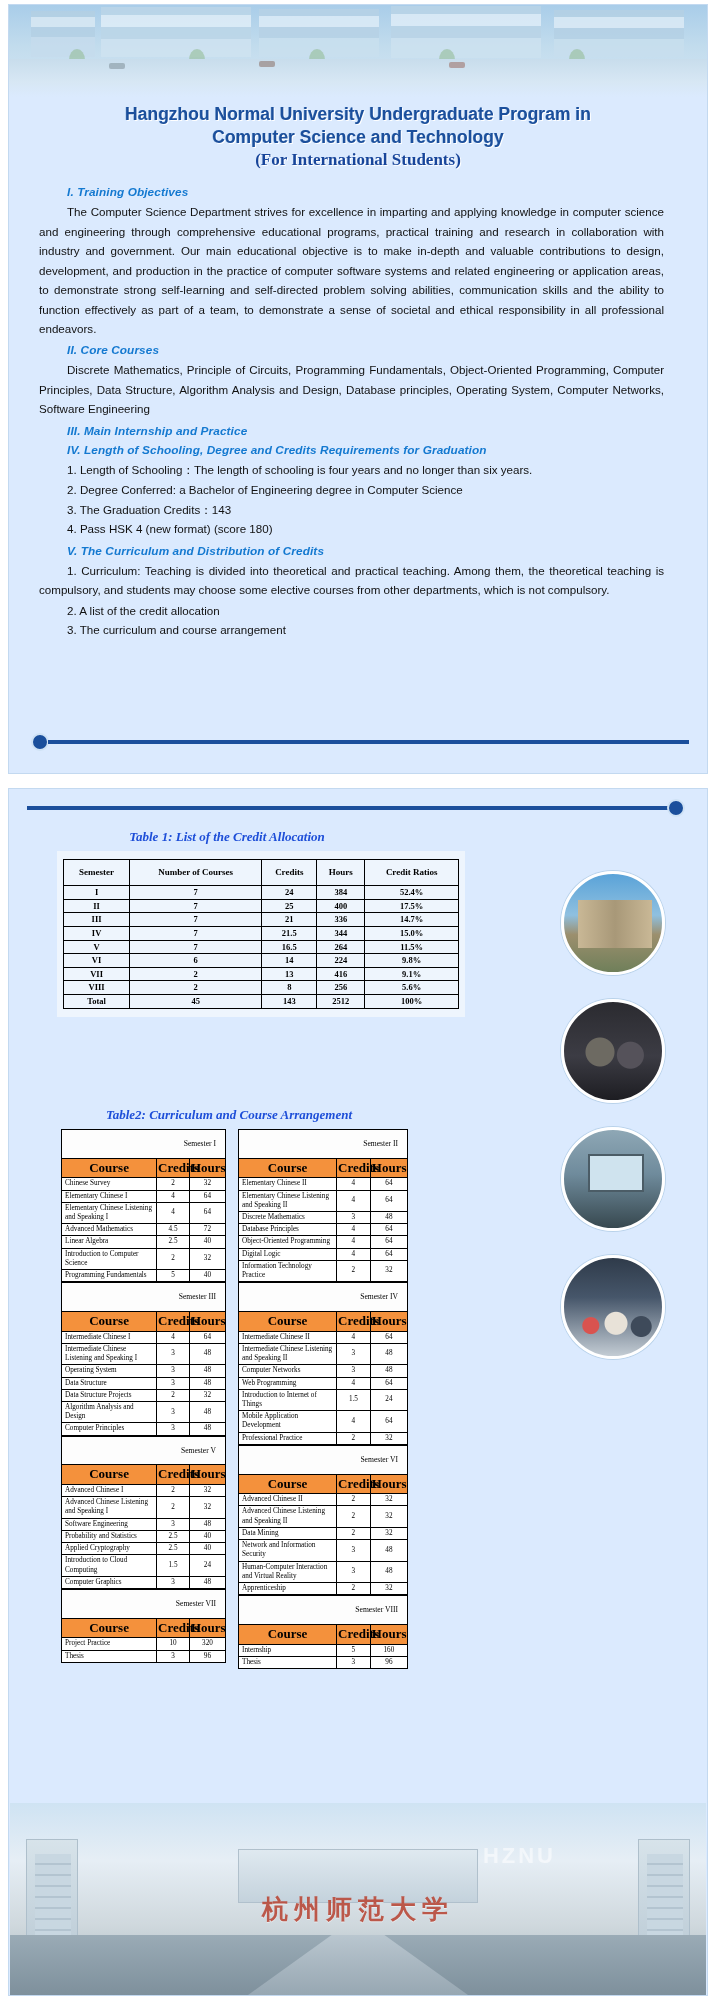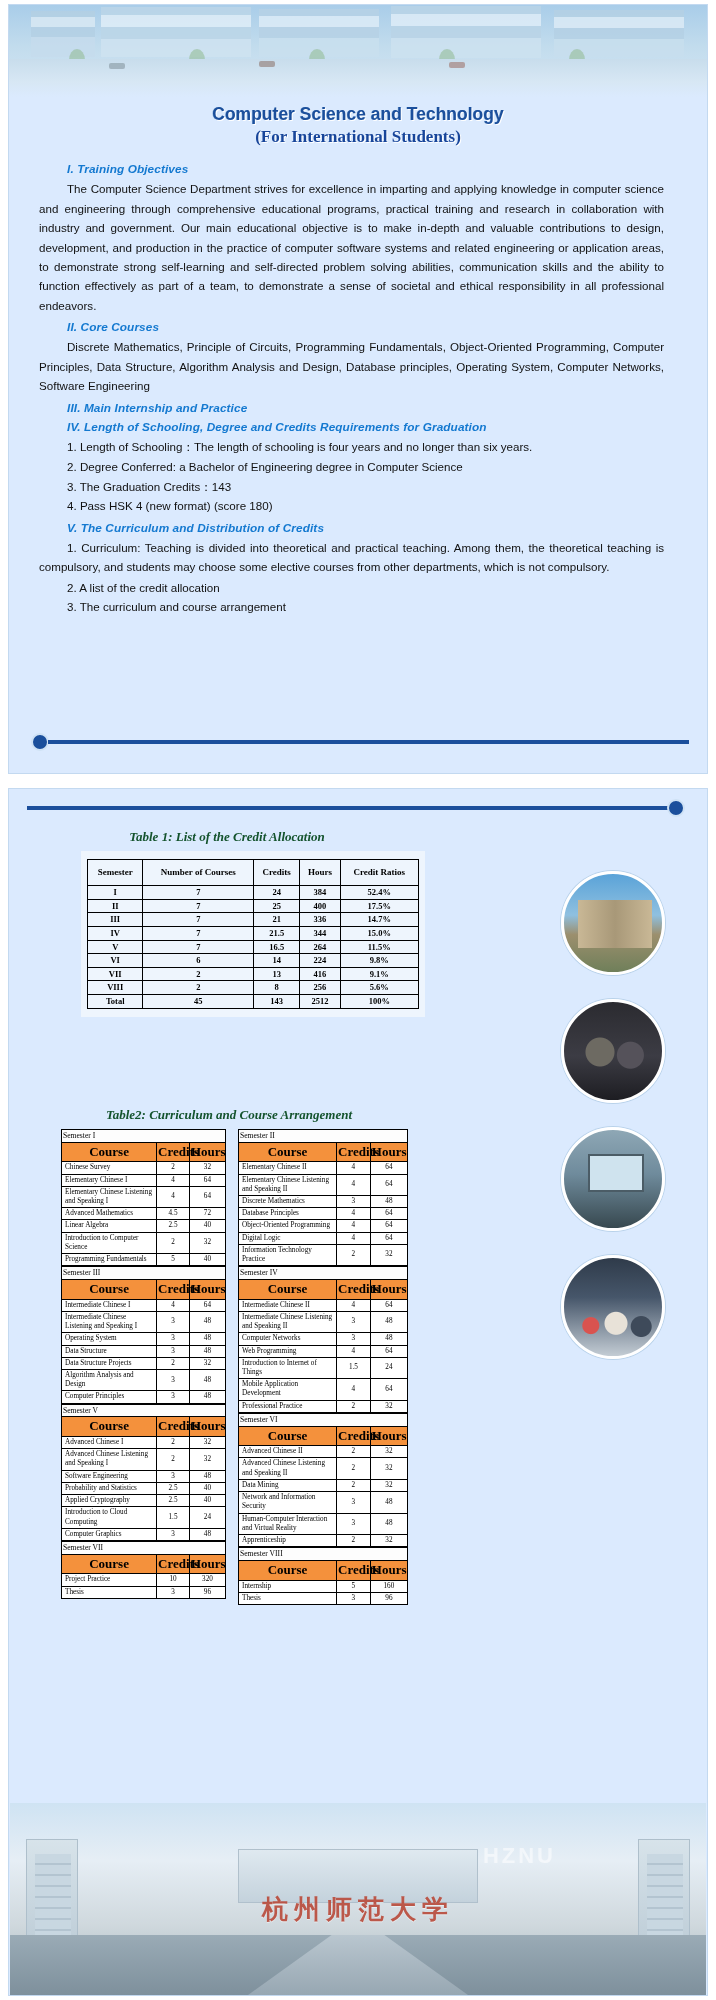--- a/index.html
+++ b/index.html
@@ -85,28 +85,27 @@
   .divider-row2 .dot {
     position:absolute; right:0; top:0; width:18px; height:18px; border-radius:50%;
     background:#1b4f9c; border:2px solid #cfe2f5;
   }
   .divider-row2 .bar {
     position:absolute; left:0; right:17px; top:7px; height:4px; background:#1b4f9c;
   }
 
   .tbl-title {
     font-family:"Liberation Serif", serif;
-    text-align:center; color:#14532d; font-weight:bold; font-style:italic;
+    text-align:center; color:#1d4ed8; font-weight:bold; font-style:italic;
     font-size:13px; margin:0;
   }
 
   .t1-wrap {
-    position:absolute; left:48px; top:62px; width:344px; background:#eef5fd;
+    position:absolute; left:48px; top:62px; width:408px; background:#eef5fd;
     padding:8px 6px 8px 6px;
-    margin-left:24px;
   }
   table.t1 {
     border-collapse:collapse; width:100%; background:#eef5fd;
     font-family:"Liberation Serif", serif;
   }
   table.t1 th, table.t1 td {
     border:1px solid #000; text-align:center; font-size:8.5px; font-weight:bold;
     padding:1px 2px; color:#000; line-height:1.25;
   }
   table.t1 th { font-size:9px; height:26px; }
@@ -135,22 +134,22 @@
                 radial-gradient(circle at 80% 62%,#3e4a5a 0 10px,transparent 11px); }
 
   
   .t2-title { position:absolute; left:0; right:0; top:318px; }
   .semblock { margin-bottom:0px; }
   table.cur {
     border-collapse:collapse; width:100%; background:#ffffff;
     font-family:"Liberation Serif", serif; table-layout:fixed;
   }
   table.cur .semhdr td {
-    background:#fdfdfd; text-align:left; font-size:7.6px; border:1px solid #000;
-    padding:1px; color:#000;
+    background:#fdfdfd; text-align:right; font-size:7.6px; border:1px solid #000;
+    padding:9px; color:#000;
   }
   table.cur .colhdr td {
     background:#f4913c; color:#000; font-weight:bold; font-size:13px;
     border:1px solid #000; text-align:center; padding:1px;
   }
   table.cur td {
     border:1px solid #000; font-size:7.2px; padding:1px 3px; color:#000;
     line-height:1.28; height:11px;
   }
   table.cur td.c { text-align:center; }
@@ -228,20 +227,21 @@
       <div class="tree" style="left:300px;"></div>
       <div class="tree" style="left:430px;"></div>
       <div class="tree" style="left:560px;"></div>
       <div class="road"></div>
       <div class="car" style="left:100px;bottom:28px;background:#7f8f99;"></div>
       <div class="car" style="left:250px;bottom:30px;background:#8a6f66;"></div>
       <div class="car" style="left:440px;bottom:29px;background:#9a6b62;"></div>
     </div>
 
     <div class="title-wrap">
+      <div class="title-main">Hangzhou Normal University Undergraduate Program in</div>
       <div class="title-main">Computer Science and Technology</div>
       <div class="title-sub">(For International Students)</div>
     </div>
 
     <div class="body-text">
       <div class="sec-head">I. Training Objectives</div>
       <p class="para">The Computer Science Department strives for excellence in imparting and applying knowledge in computer science and engineering through comprehensive educational programs, practical training and research in collaboration with industry and government. Our main educational objective is to make in-depth and valuable contributions to design, development, and production in the practice of computer software systems and related engineering or application areas, to demonstrate strong self-learning and self-directed problem solving abilities, communication skills and the ability to function effectively as part of a team, to demonstrate a sense of societal and ethical responsibility in all professional endeavors.</p>
 
       <div class="sec-head">II. Core Courses</div>
       <p class="para">Discrete Mathematics, Principle of Circuits, Programming Fundamentals, Object-Oriented Programming, Computer Principles, Data Structure, Algorithm Analysis and Design, Database principles, Operating System, Computer Networks, Software Engineering</p>

